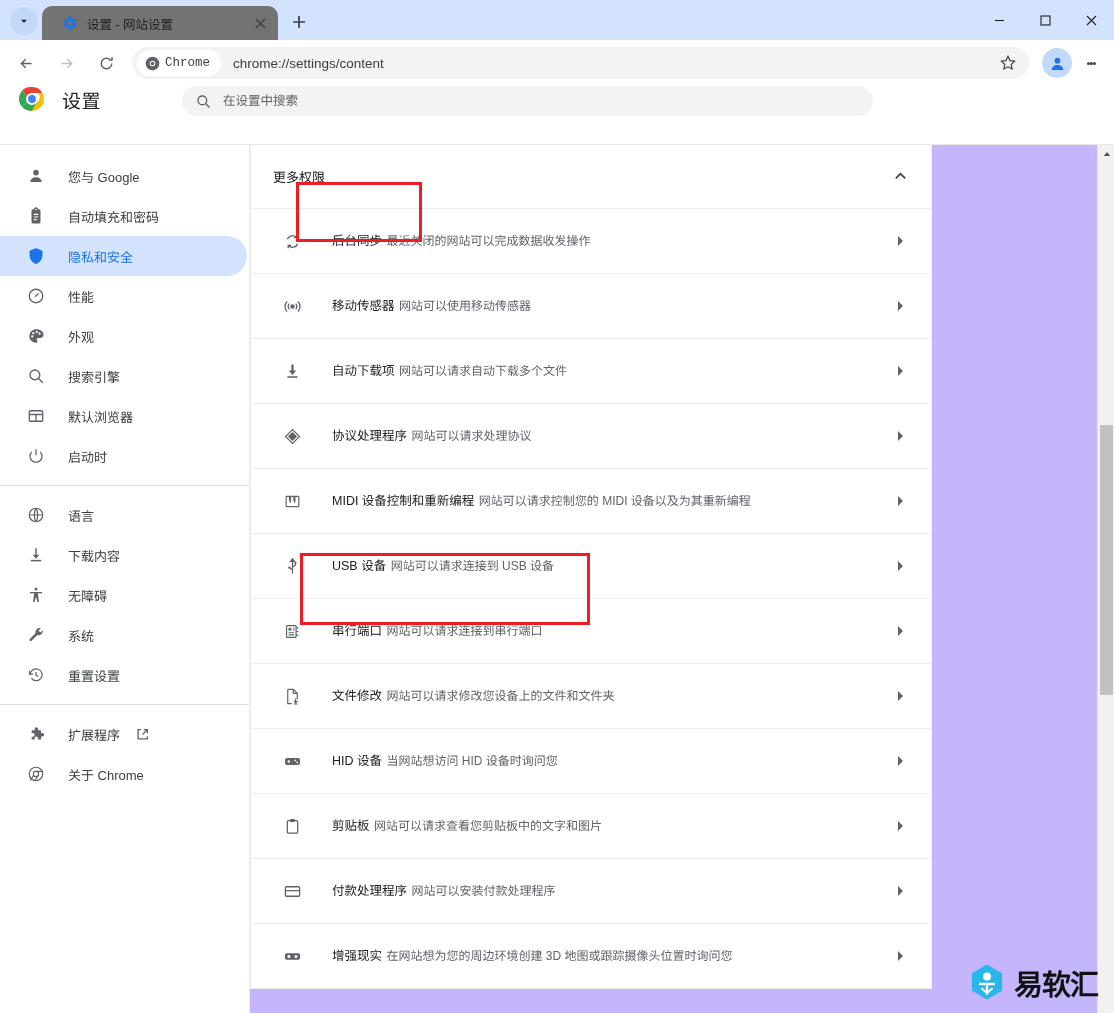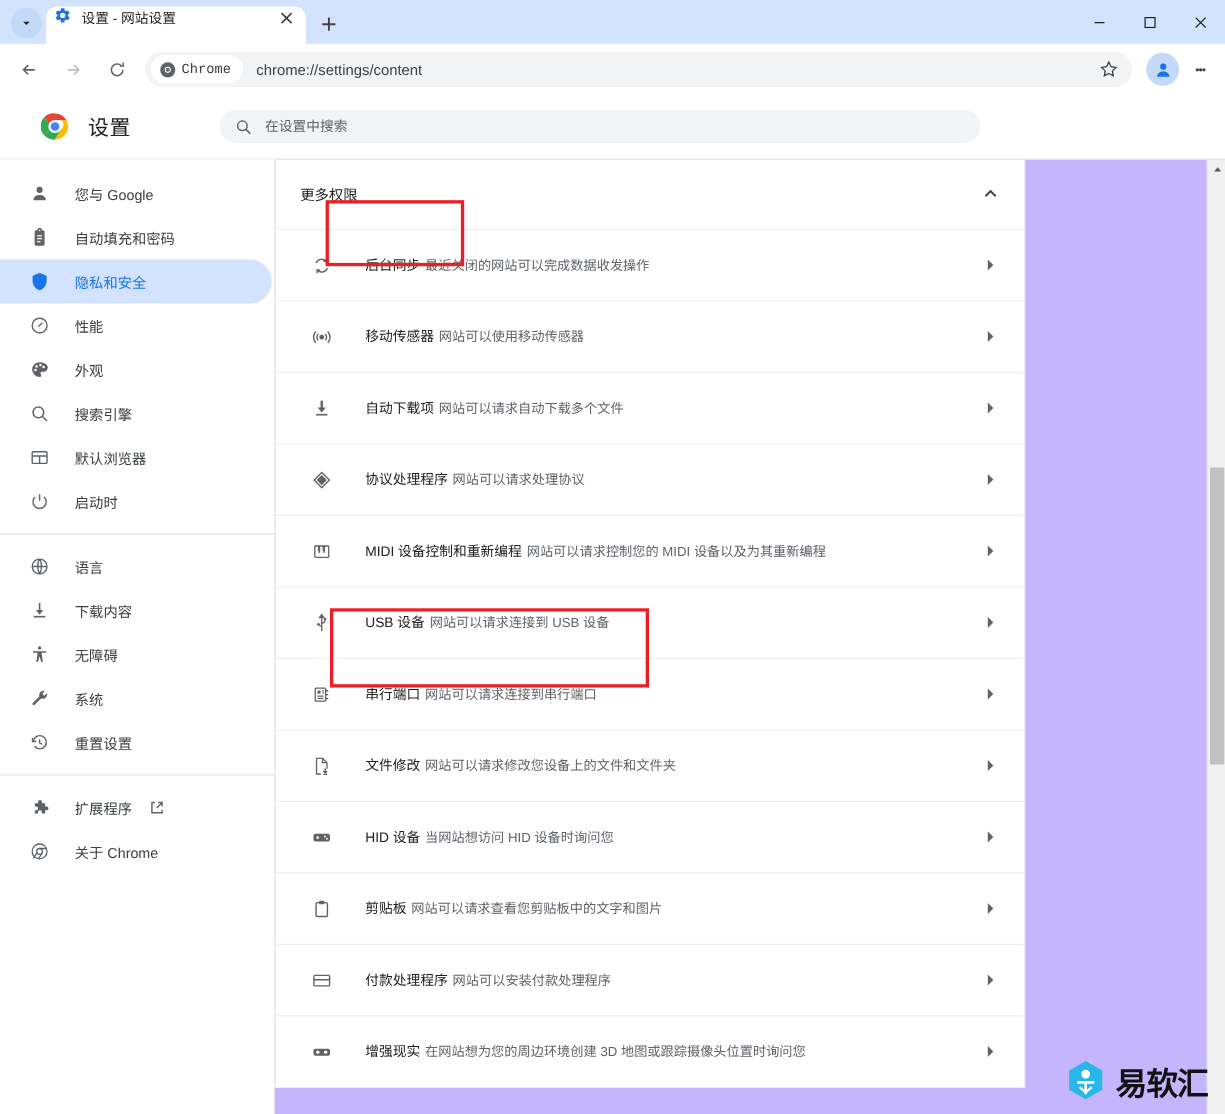--- a/index.html
+++ b/index.html
@@ -35,24 +35,24 @@
     background: #c3d9f8;
     display: flex; align-items: center; justify-content: center;
     cursor: pointer;
     flex: 0 0 auto;
   }
   .tab-search-btn svg { width: 14px; height: 14px; fill: #1f1f1f; }
 
   .tab {
     height: 34px;
     width: 236px;
-    background: #ffffff;
+    background: #737373;
     border-radius: 10px 10px 0 0;
-    display: flex; align-items: flex-start;
-    padding: 0 8px 0 7px;
+    display: flex; align-items: center;
+    padding: 0 8px 0 20px;
     position: relative;
     flex: 0 0 auto;
     cursor: pointer;
   }
   .tab-favicon { width: 16px; height: 16px; flex: 0 0 16px; display:flex; align-items:center; justify-content:center;}
   .tab-favicon svg { width: 16px; height: 16px; }
   .tab-title {
     flex: 1 1 auto;
     font-size: 12.5px;
     color: #1f1f1f;
@@ -182,23 +182,23 @@
     background: #ffffff;
     display: flex; flex-direction: column;
     position: relative;
     overflow: hidden;
   }
 
   .settings-header {
     height: 58px;
     background: #ffffff;
     display: flex;
-    align-items: center;
+    align-items: flex-start;
     flex: 0 0 58px;
-    padding-left: 37px;
+    padding-left: 19px;
   }
   .chrome-logo { width: 26px; height: 26px; flex: 0 0 26px; }
   .settings-title {
     font-size: 19px;
     color: #202124;
     margin-left: 17px;
     letter-spacing: 0.5px;
     flex: 0 0 auto;
   }
   .search-wrap {

